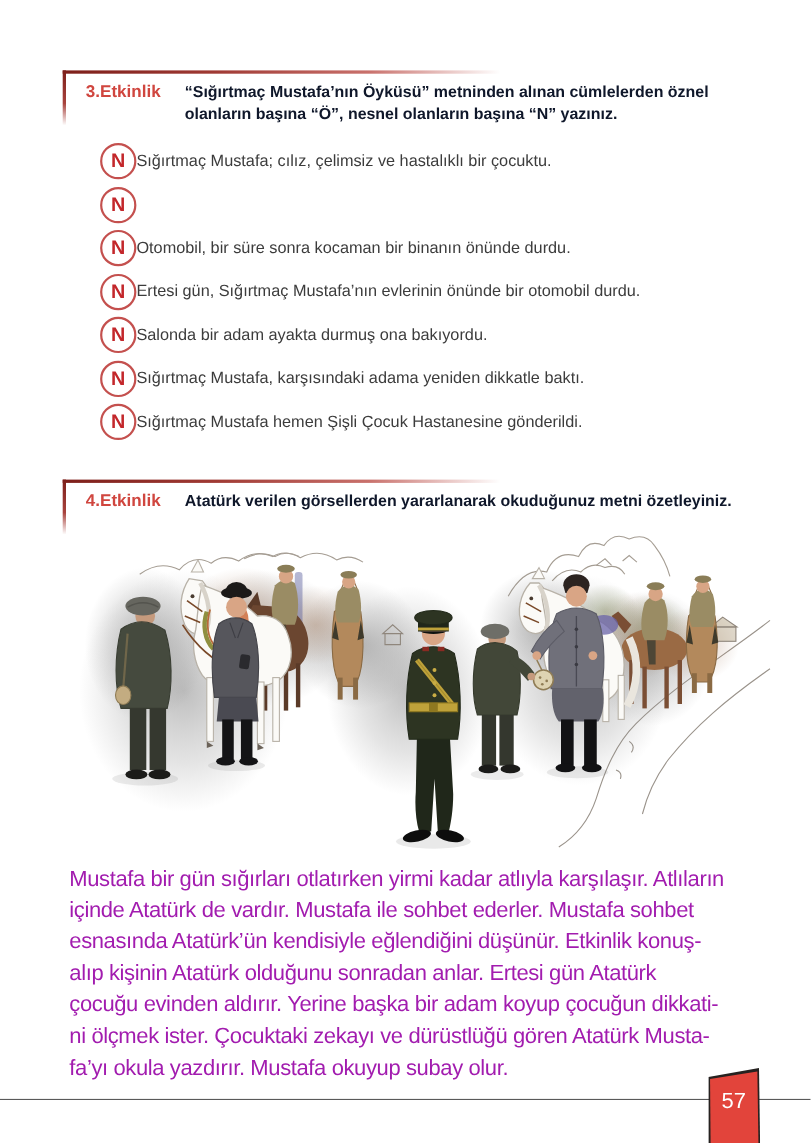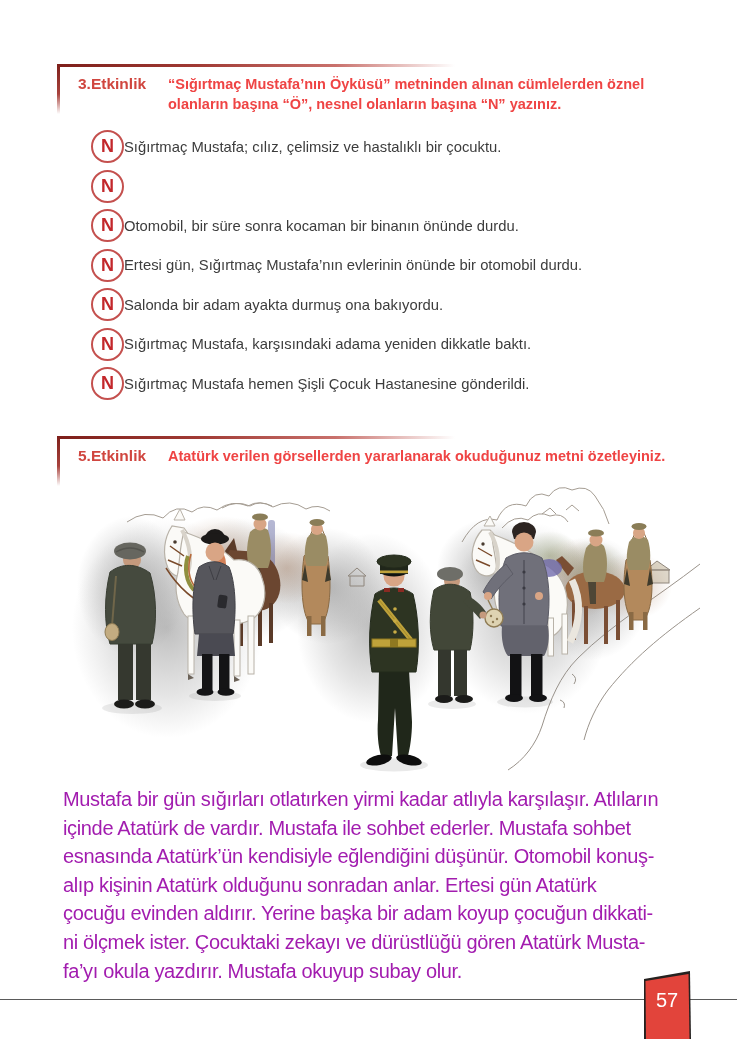--- a/index.html
+++ b/index.html
@@ -11,21 +11,21 @@
   
   .activity{position:absolute;left:57px;width:628px;}
   #activity3{top:64px;}
   #activity4{top:436px;}
   .bracket-top{position:absolute;top:0;left:0;width:398px;height:3px;
     background:linear-gradient(to right,#7d1f1a 0%,#a03a34 35%,#c9716c 70%,rgba(220,160,158,0) 100%);}
   .bracket-side{position:absolute;top:0;left:0;width:3px;height:50px;
     background:linear-gradient(to bottom,#7d1f1a 0%,#a8433d 60%,rgba(190,110,105,0) 100%);}
   .act-header{display:flex;padding:10px 0 0 21px;}
   .act-label{color:#d0463f;font-weight:bold;font-size:15.5px;line-height:20px;min-width:90px;flex:0 0 90px;}
-  .act-text{color:#ef4444;font-weight:bold;font-size:14.5px;line-height:20px;max-width:505px;}
+  .act-text{color:#0f172a;font-weight:bold;font-size:14.5px;line-height:20px;max-width:505px;}
   .act-text.nowrap{white-space:nowrap;max-width:none;}
   
   .n-list{margin-top:13px;}
   .n-row{display:flex;align-items:center;height:39.5px;margin-left:34px;}
   .n-circle{box-sizing:border-box;width:33px;height:33px;border:2px solid #c4504e;border-radius:50%;
     color:#c3272b;font-weight:bold;font-size:18px;display:flex;align-items:center;justify-content:center;
     flex:0 0 33px;}
   .n-text{font-size:14.8px;color:#3c3c3c;}
   
   #illustration{position:absolute;left:72px;top:468px;width:630px;height:312px;}
@@ -75,21 +75,21 @@
       <span class="n-circle">N</span>
       <span class="n-text">Sığırtmaç Mustafa hemen Şişli Çocuk Hastanesine gönderildi.</span>
     </div>
   </div>
 </section>
 
 <section class="activity" id="activity4">
   <div class="bracket-top"></div>
   <div class="bracket-side"></div>
   <div class="act-header">
-    <span class="act-label">5.Etkinlik</span>
+    <span class="act-label">4.Etkinlik</span>
     <span class="act-text nowrap">Atatürk verilen görsellerden yararlanarak okuduğunuz metni özetleyiniz.</span>
   </div>
 </section>
 
 <svg id="illustration" viewBox="0 0 630 312">
   <defs>
     <radialGradient id="g-smoke">
       <stop offset="0" stop-color="#6e6e6e" stop-opacity="0.45"></stop>
       <stop offset="0.6" stop-color="#858585" stop-opacity="0.22"></stop>
       <stop offset="1" stop-color="#8a8a8a" stop-opacity="0"></stop>
@@ -308,21 +308,21 @@
     <path d="M308,97 L336,97 L336,106 L308,106 Z" fill="#20261a"></path>
     <rect x="308" y="102.5" width="28" height="2.6" fill="#bfa23a"></rect>
     <ellipse cx="322" cy="93.5" rx="17" ry="6.5" fill="#2d3422" stroke="#232a1b"></ellipse>
     <path d="M310,106 a14,5 0 0 0 24,0 Z" fill="#101310"></path>
   </g>
 </svg>
 
 <div id="summary">
   <div>Mustafa bir gün sığırları otlatırken yirmi kadar atlıyla karşılaşır. Atlıların</div>
   <div>içinde Atatürk de vardır. Mustafa ile sohbet ederler. Mustafa sohbet</div>
-  <div>esnasında Atatürk’ün kendisiyle eğlendiğini düşünür. Otomobil konuş-</div>
+  <div>esnasında Atatürk’ün kendisiyle eğlendiğini düşünür. Etkinlik konuş-</div>
   <div>alıp kişinin Atatürk olduğunu sonradan anlar. Ertesi gün Atatürk</div>
   <div>çocuğu evinden aldırır. Yerine başka bir adam koyup çocuğun dikkati-</div>
   <div>ni ölçmek ister. Çocuktaki zekayı ve dürüstlüğü gören Atatürk Musta-</div>
   <div>fa’yı okula yazdırır. Mustafa okuyup subay olur.</div>
 </div>
 
 <div id="footer-rule"></div>
 <svg id="page-tab" viewBox="0 0 47 68">
   <polygon points="0,8 46,0 47,68 0,68" fill="#262220"></polygon>
   <polygon points="1.5,10 44.5,3 45.5,68 2,68" fill="#e2443b"></polygon>

